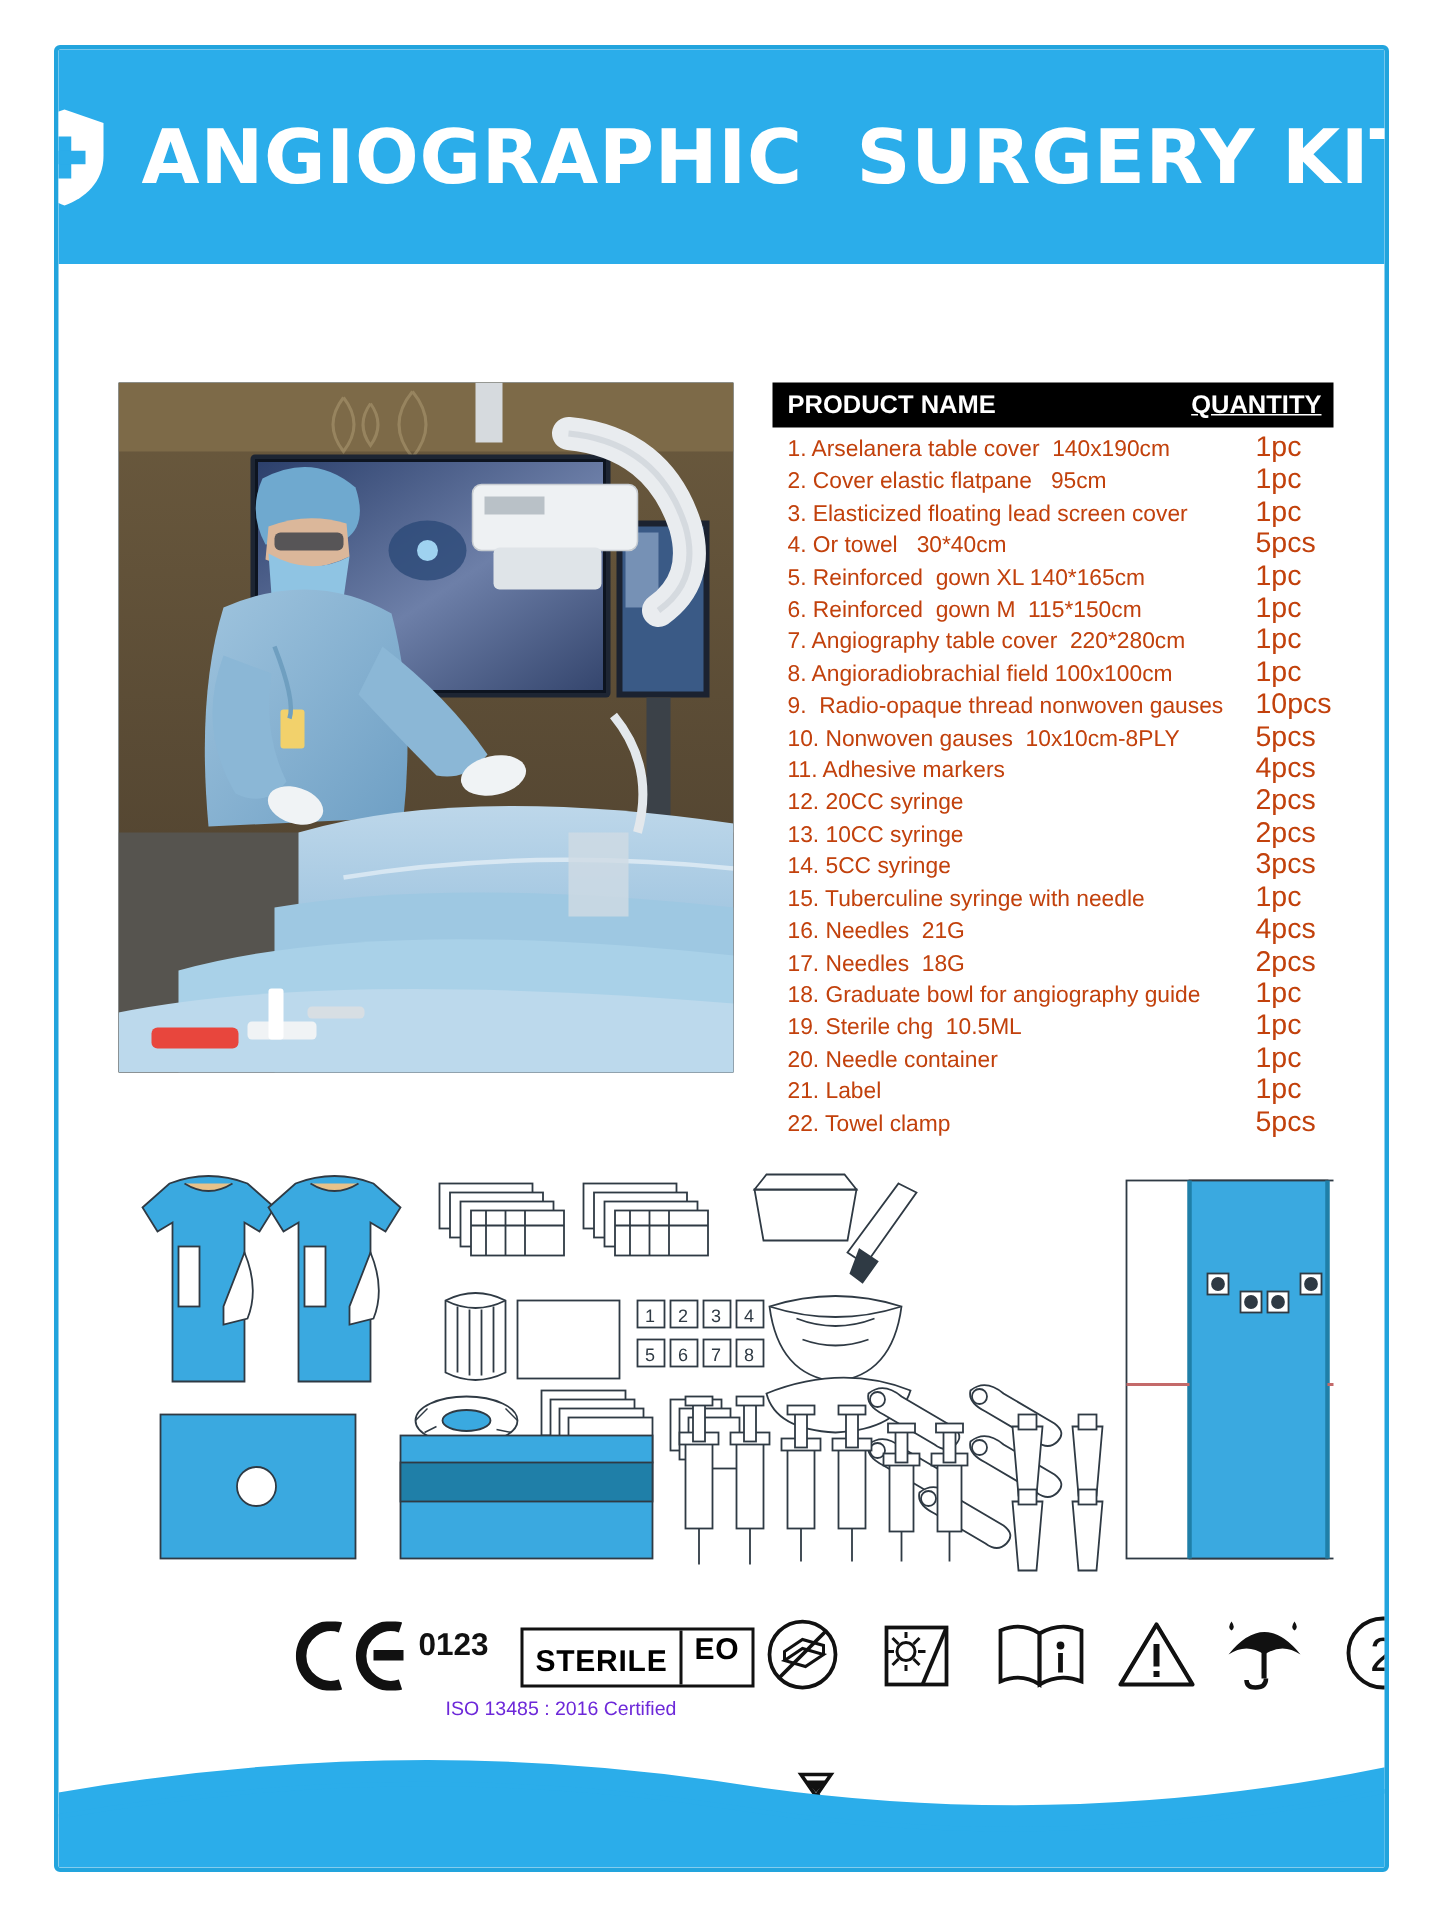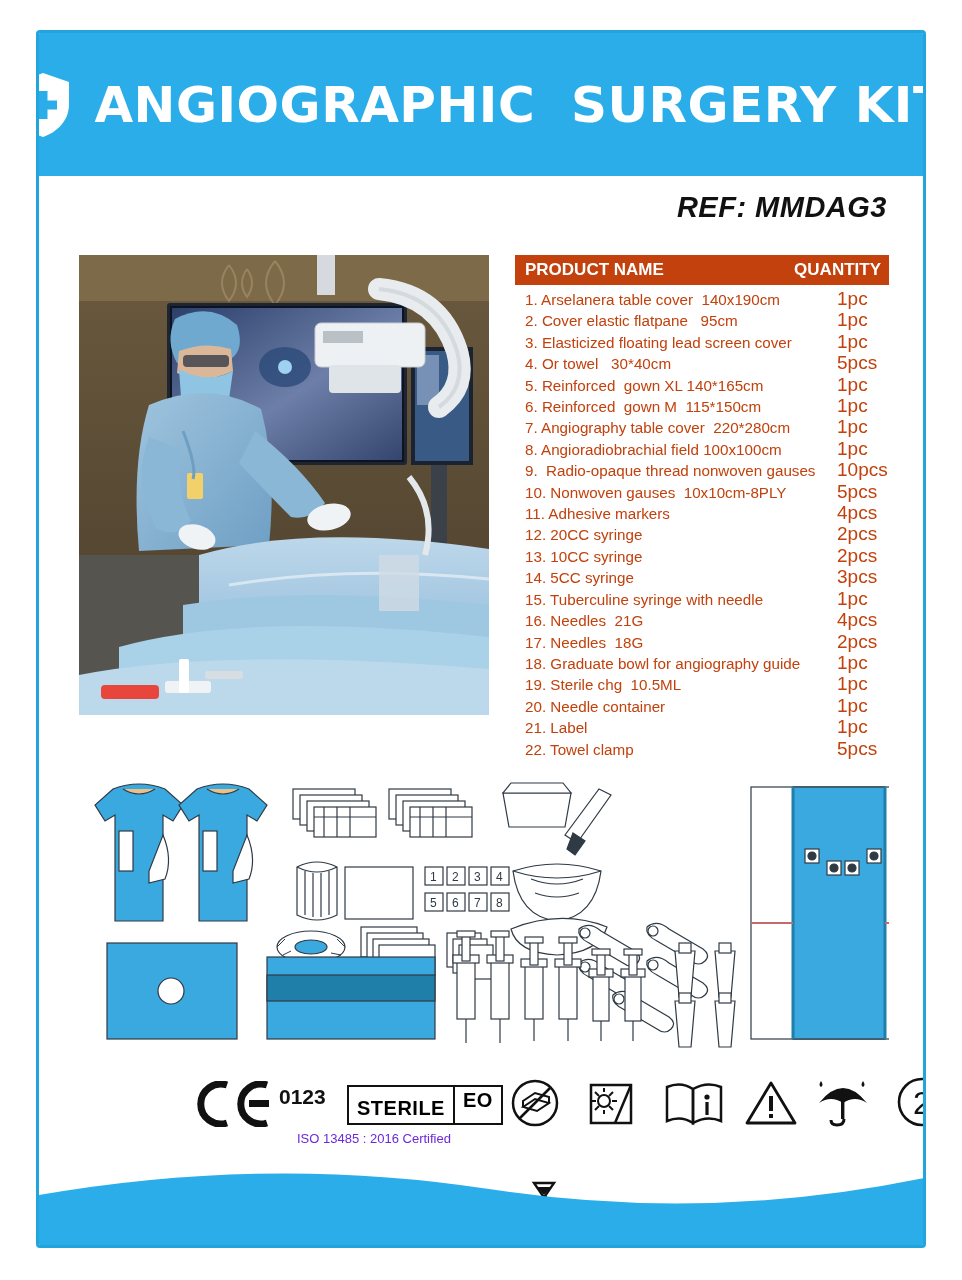--- a/index.html
+++ b/index.html
@@ -88,32 +88,32 @@
   }
   .photo svg { display: block; }
   
   .table-wrap {
     position: absolute;
     left: 476px;
     top: 222px;
     width: 374px;
   }
   .table-head {
-    background: #c2410c;
+    background: #000000;
     color: #ffffff;
     height: 30px;
     display: flex;
     align-items: center;
     justify-content: space-between;
     padding: 0 8px 0 10px;
     box-sizing: border-box;
     font-size: 17px;
     font-weight: bold;
   }
-  .table-head .qty-head { font-size: 17px; font-weight: bold; }
+  .table-head .qty-head { font-size: 17px; font-weight: bold; text-decoration: underline; }
   .rows {
     margin-top: 4px;
   }
   .row {
     display: flex;
     justify-content: space-between;
     align-items: baseline;
     font-size: 15.2px;
     color: #c2410c;
     line-height: 20.4px;
@@ -218,21 +218,20 @@
           <svg width="58" height="68" viewBox="0 0 58 68">
             <path d="M29 2 L55 11 V33 C55 50 43 61 29 66 C15 61 3 50 3 33 V11 Z" fill="#ffffff"></path>
             <rect x="24.5" y="20" width="9" height="28" fill="#2badea"></rect>
             <rect x="15" y="29.5" width="28" height="9" fill="#2badea"></rect>
           </svg>
         </span>
         <span class="header-title">ANGIOGRAPHIC  SURGERY KIT</span>
       </div>
     </div>
 
-    <div class="ref-line">REF: MMDAG3</div>
 
     <div class="photo">
       <svg width="410" height="460" viewBox="0 0 410 460">
         <defs>
           <linearGradient id="wallg" x1="0" y1="0" x2="0" y2="1">
             <stop offset="0%" stop-color="#6b5a3e"></stop>
             <stop offset="100%" stop-color="#4a3d2c"></stop>
           </linearGradient>
           <linearGradient id="scr" x1="0" y1="0" x2="1" y2="1">
             <stop offset="0%" stop-color="#2b3f6b"></stop>

